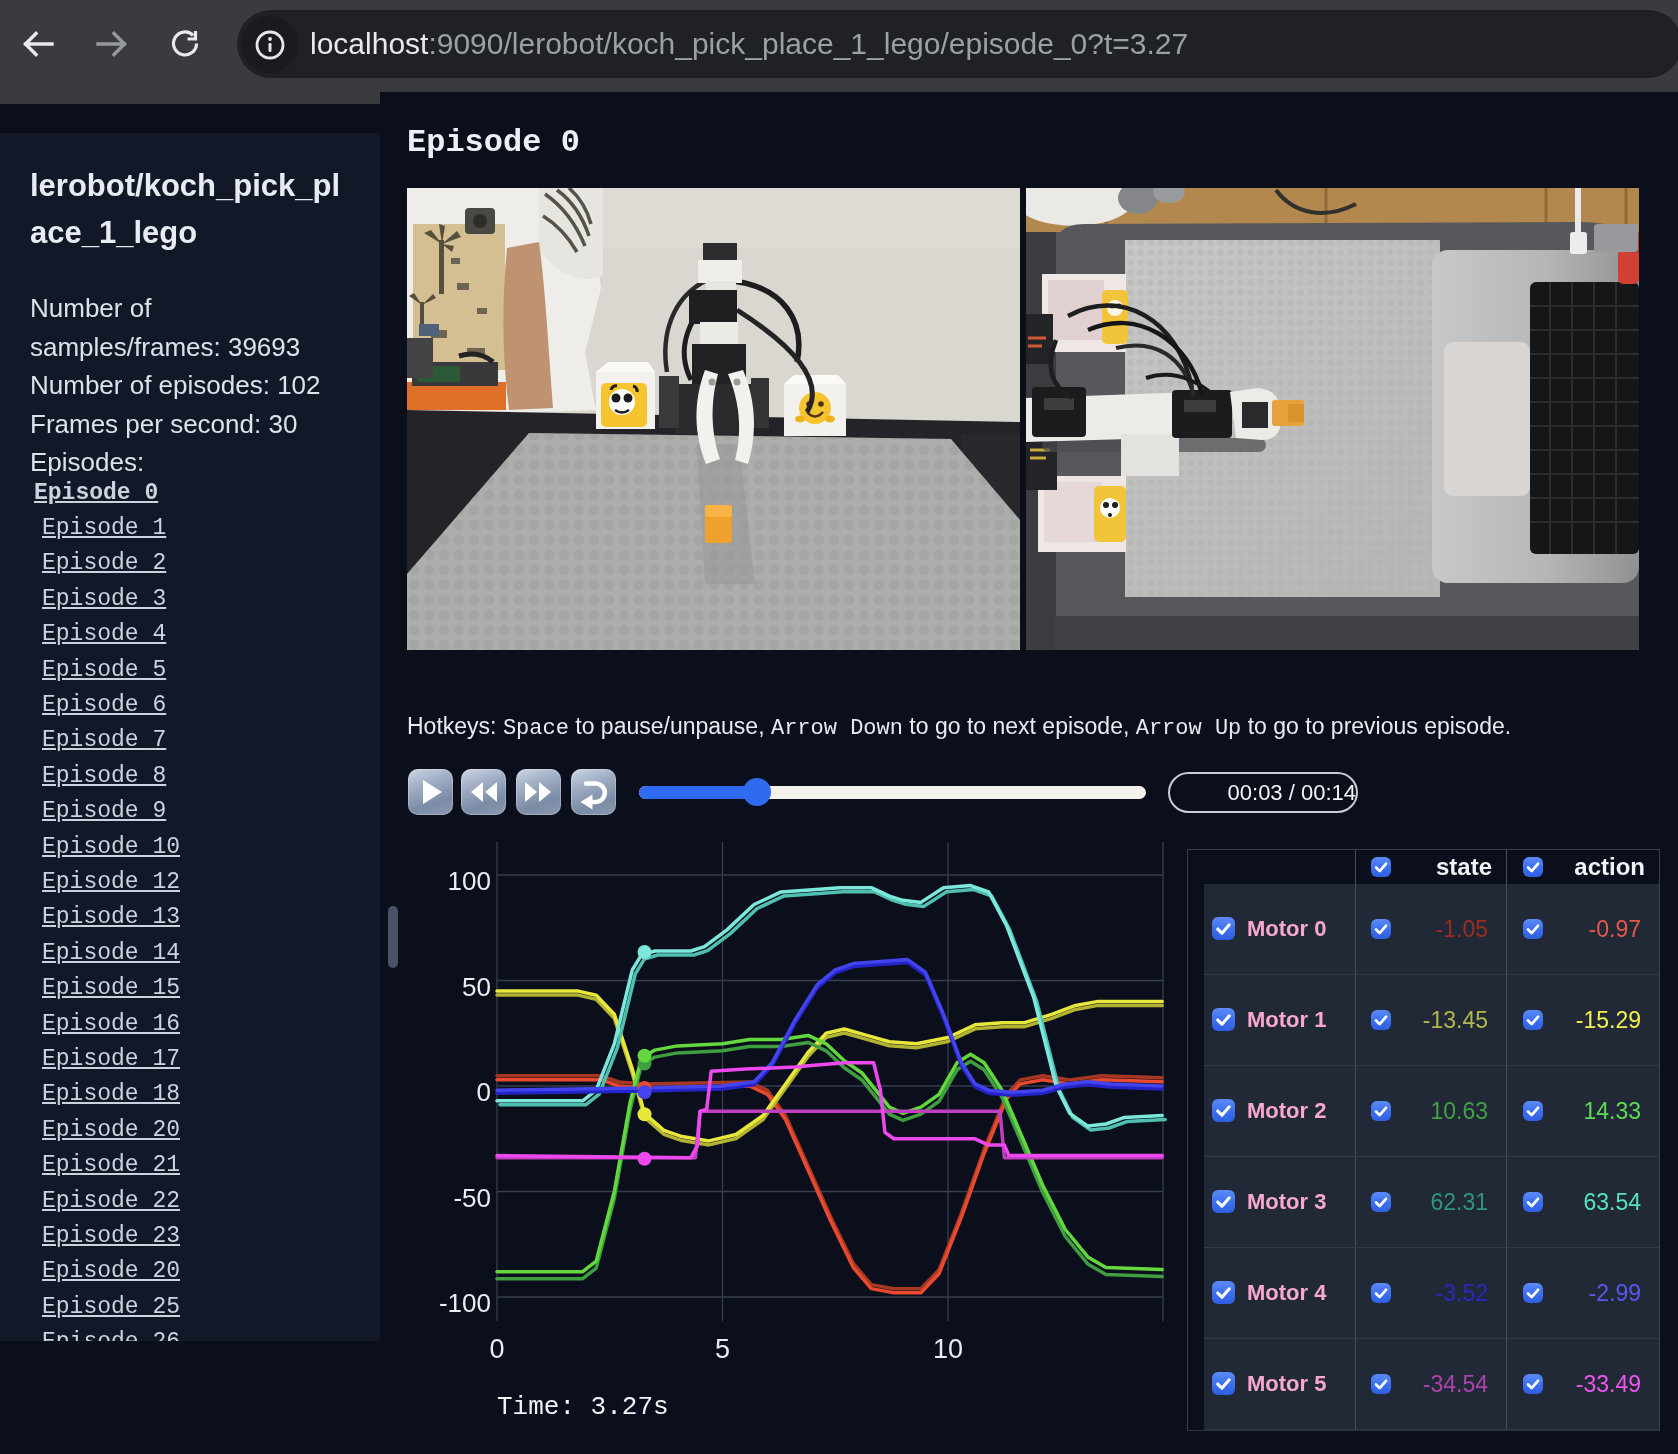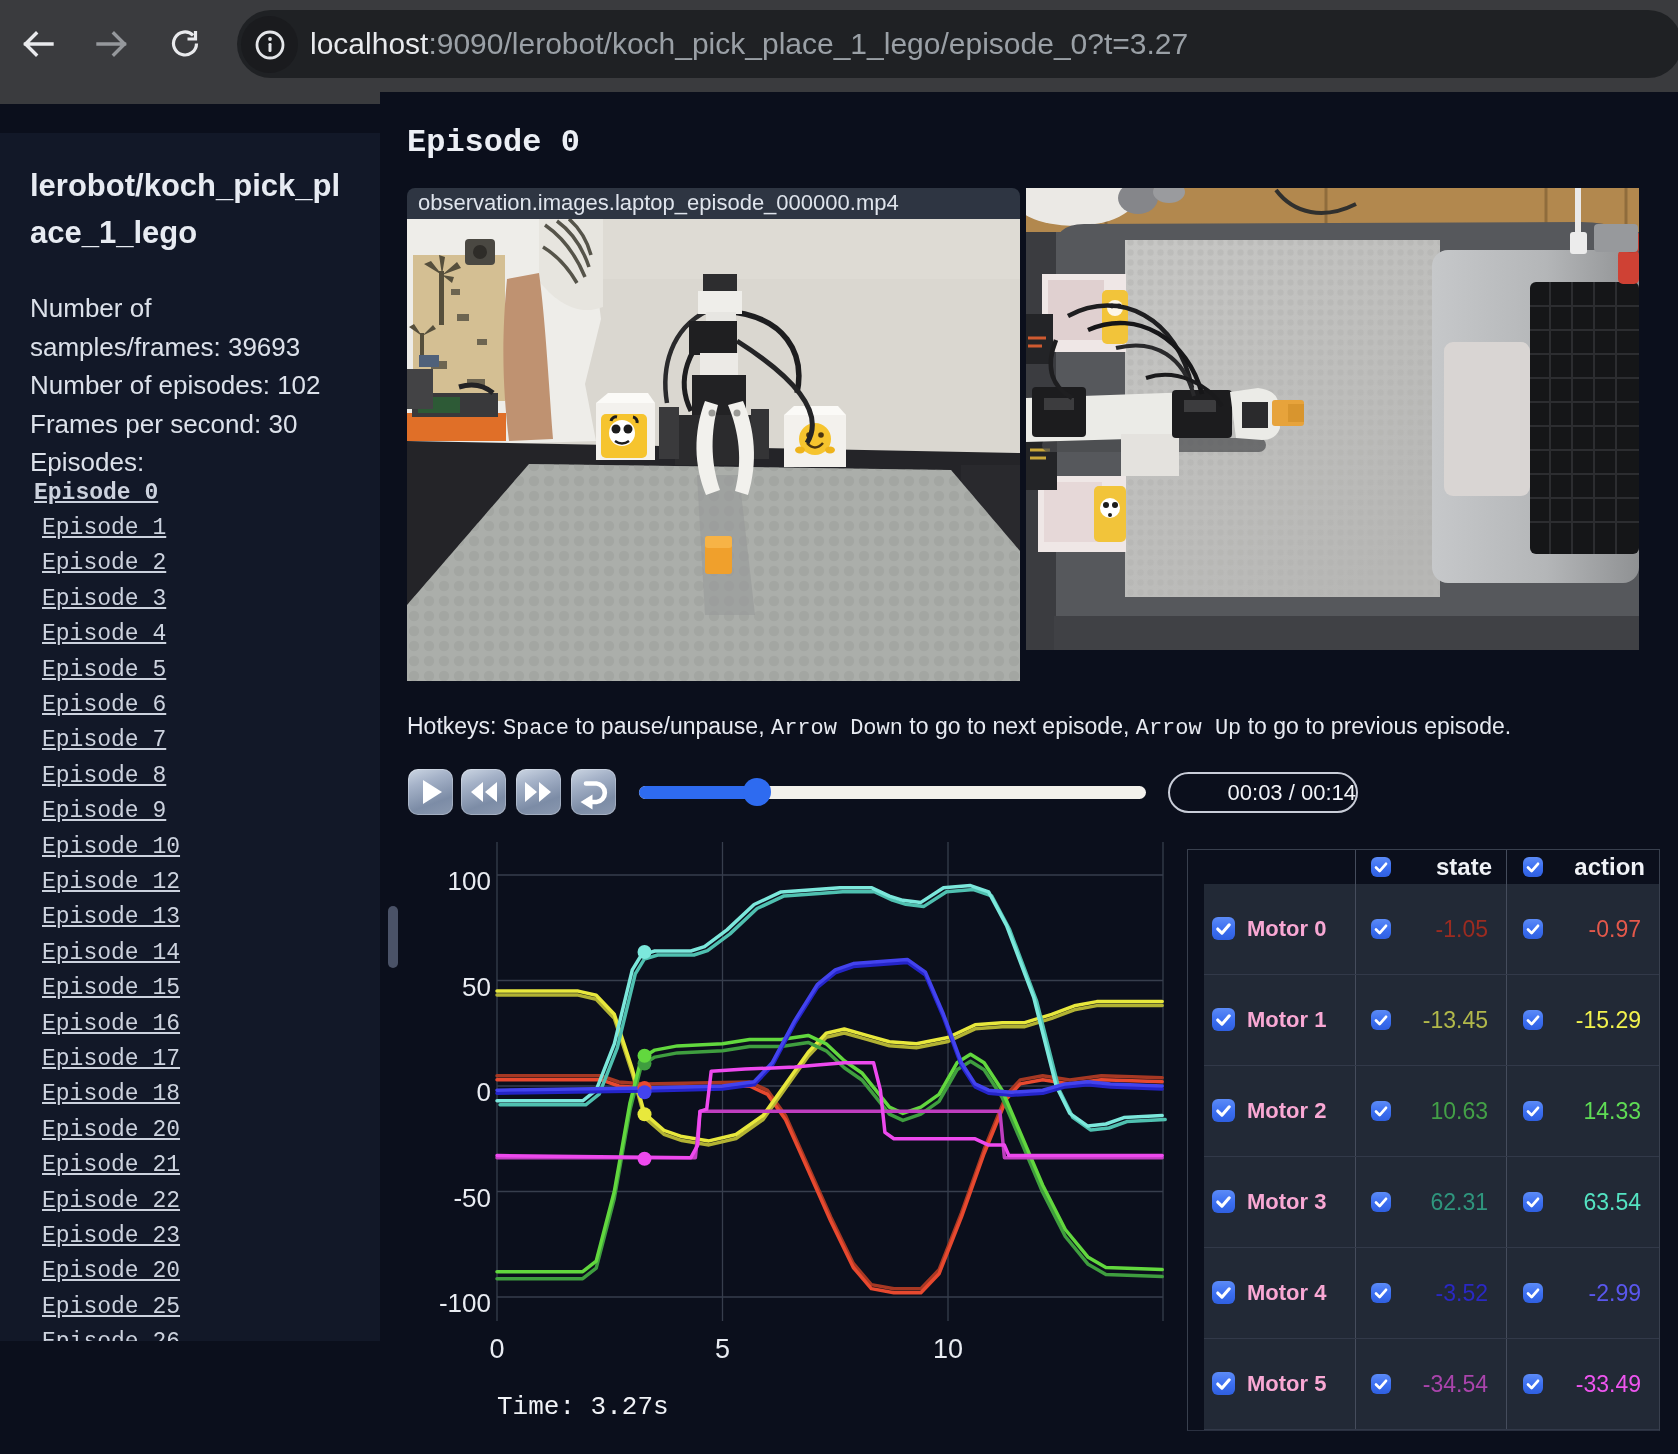--- a/index.html
+++ b/index.html
@@ -105,21 +105,20 @@
       <div class="epi"><a>Episode 26</a></div>
       <div class="epi"><a>Episode 27</a></div>
       <div class="epi"><a>Episode 28</a></div>
     </div>
 </div>
 <div id="sbthumb"></div>
 
 <h1 class="ep">Episode 0</h1>
 
 <div class="card" style="left:407px">
-  <div class="vhead">observation.images.laptop_episode_000000.mp4</div>
   <svg class="vid" viewBox="0 0 613 462">
     <defs>
       <pattern id="studs1" width="15" height="15" patternUnits="userSpaceOnUse">
           <circle cx="7" cy="7" r="5.2" fill="#9a9d99"></circle>
         </pattern>
     </defs>
     <rect width="613" height="462" fill="#dad7d0"></rect>
     <rect width="613" height="60" fill="#dedbd4"></rect>
 
     <path d="M0 0 H196 L187 45 L194 100 L178 165 L189 222 L0 228 Z" fill="#eeede9"></path>

